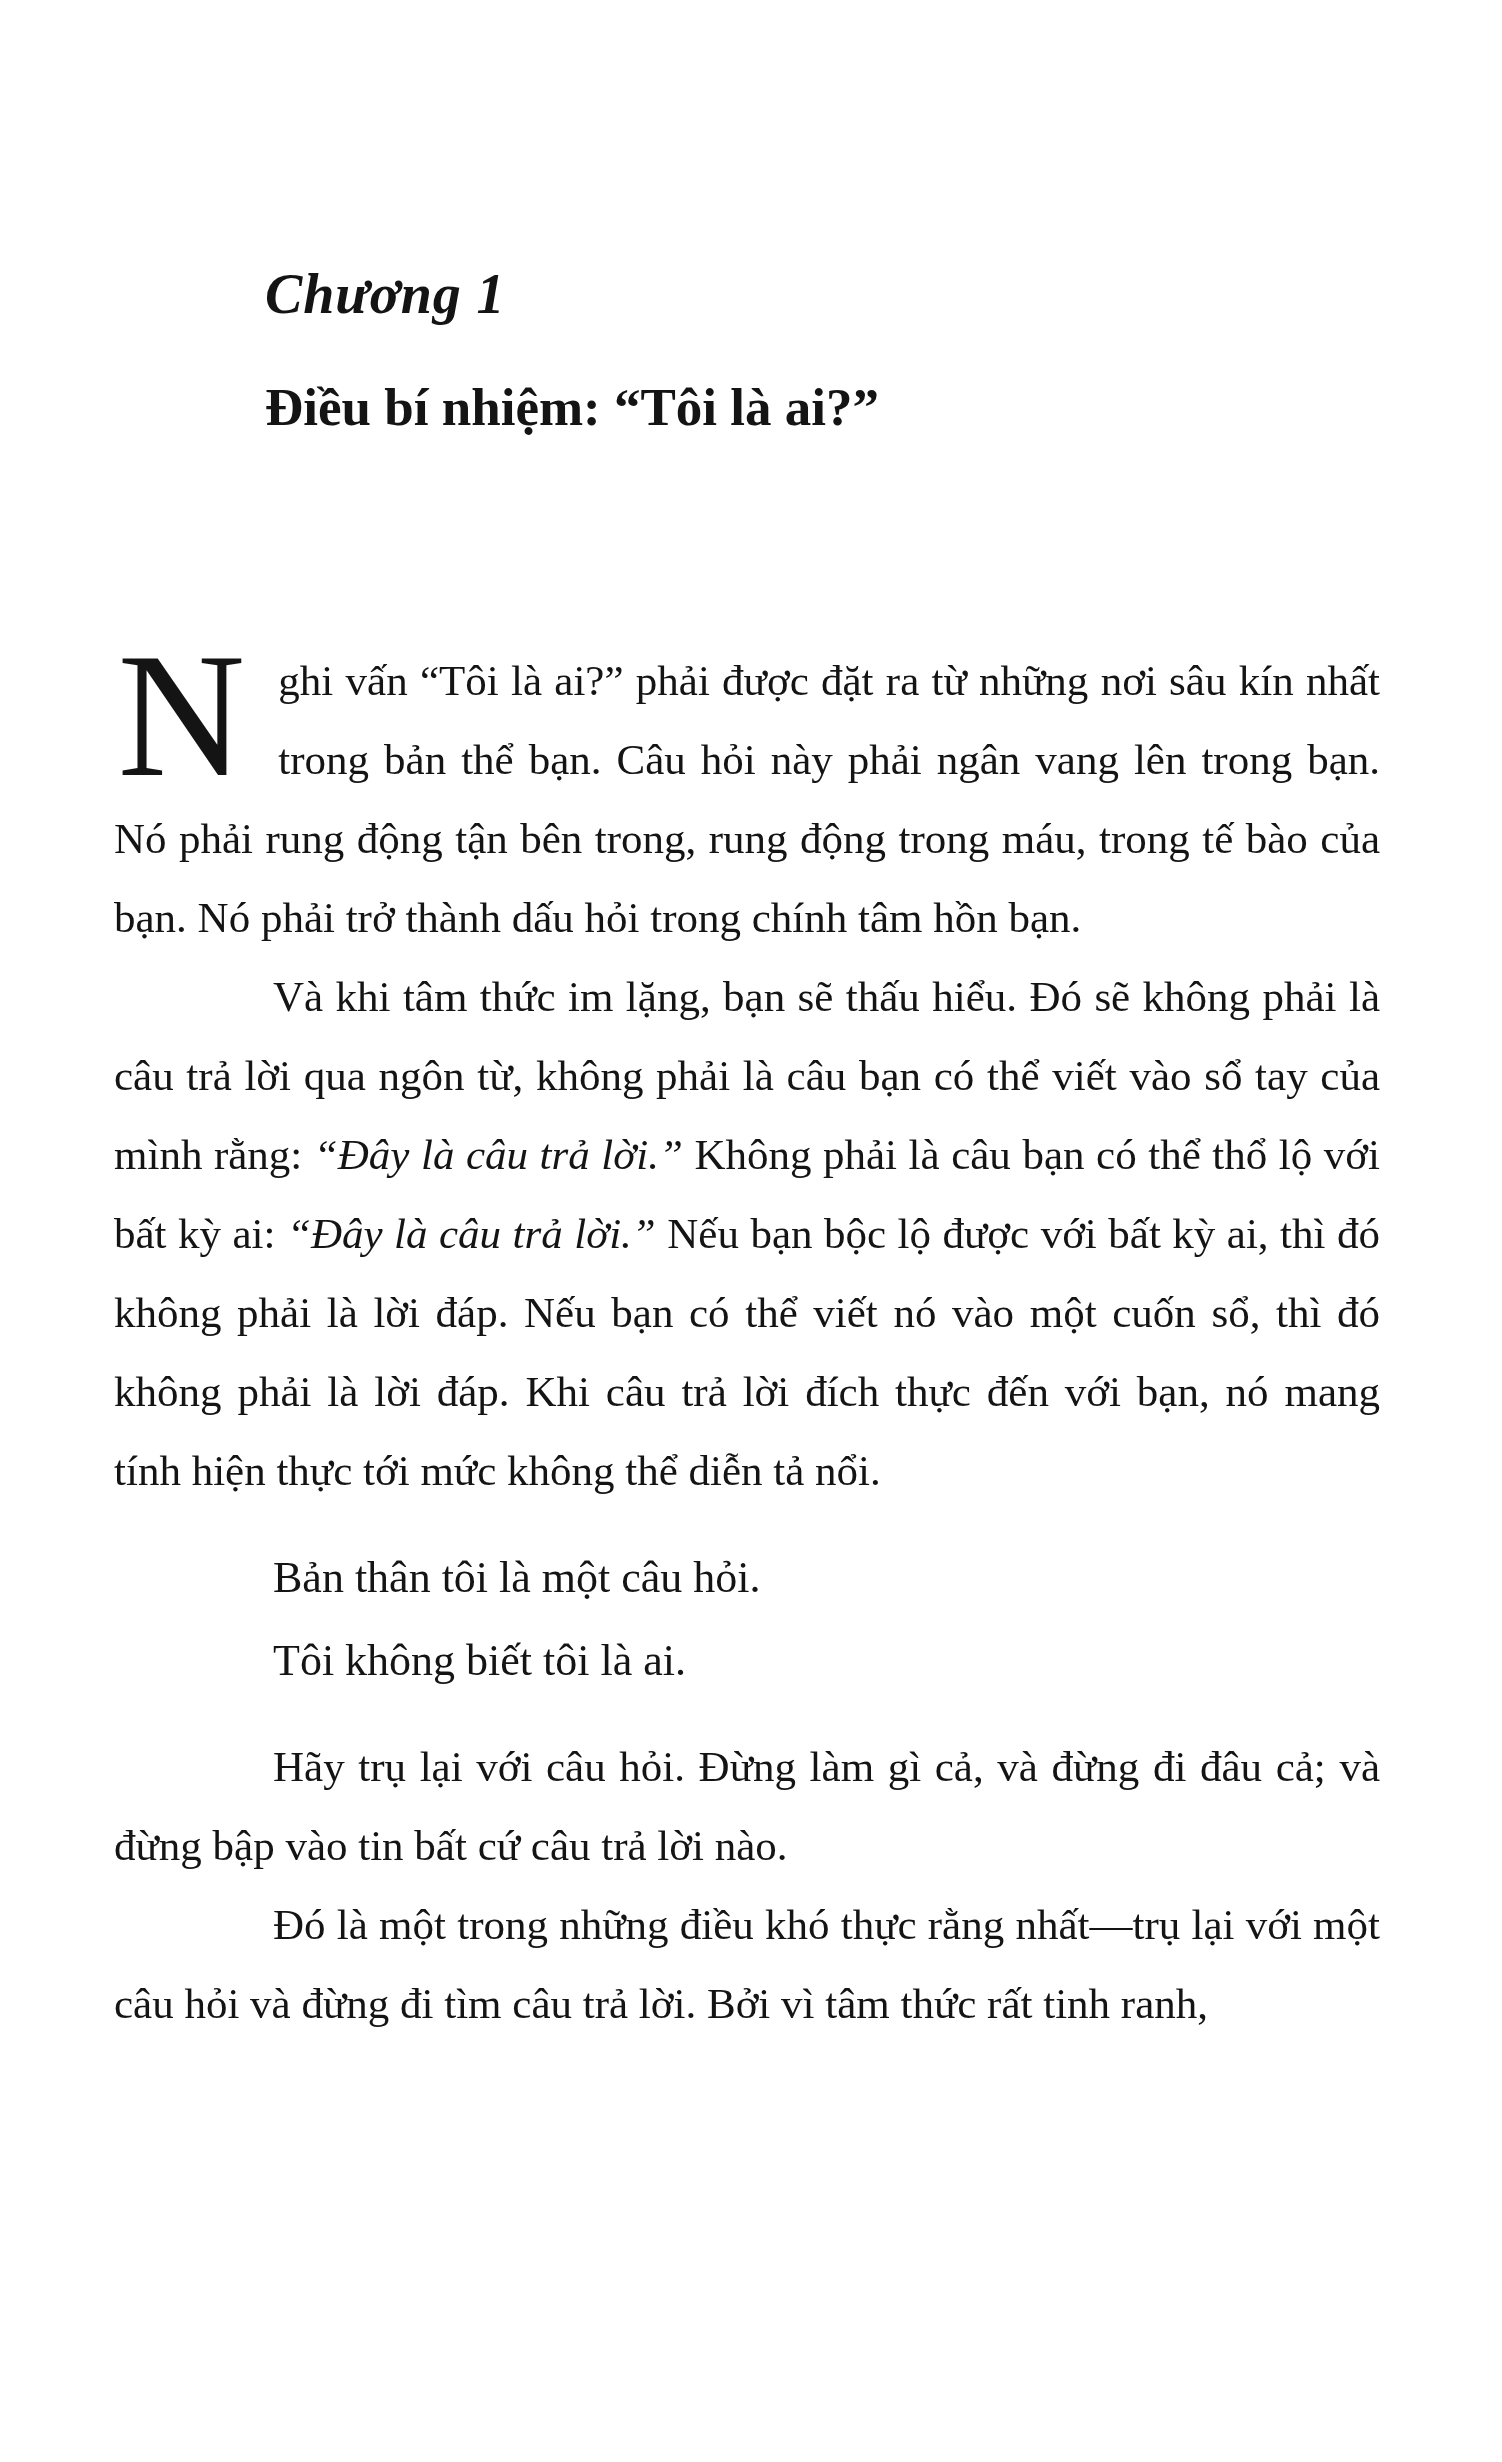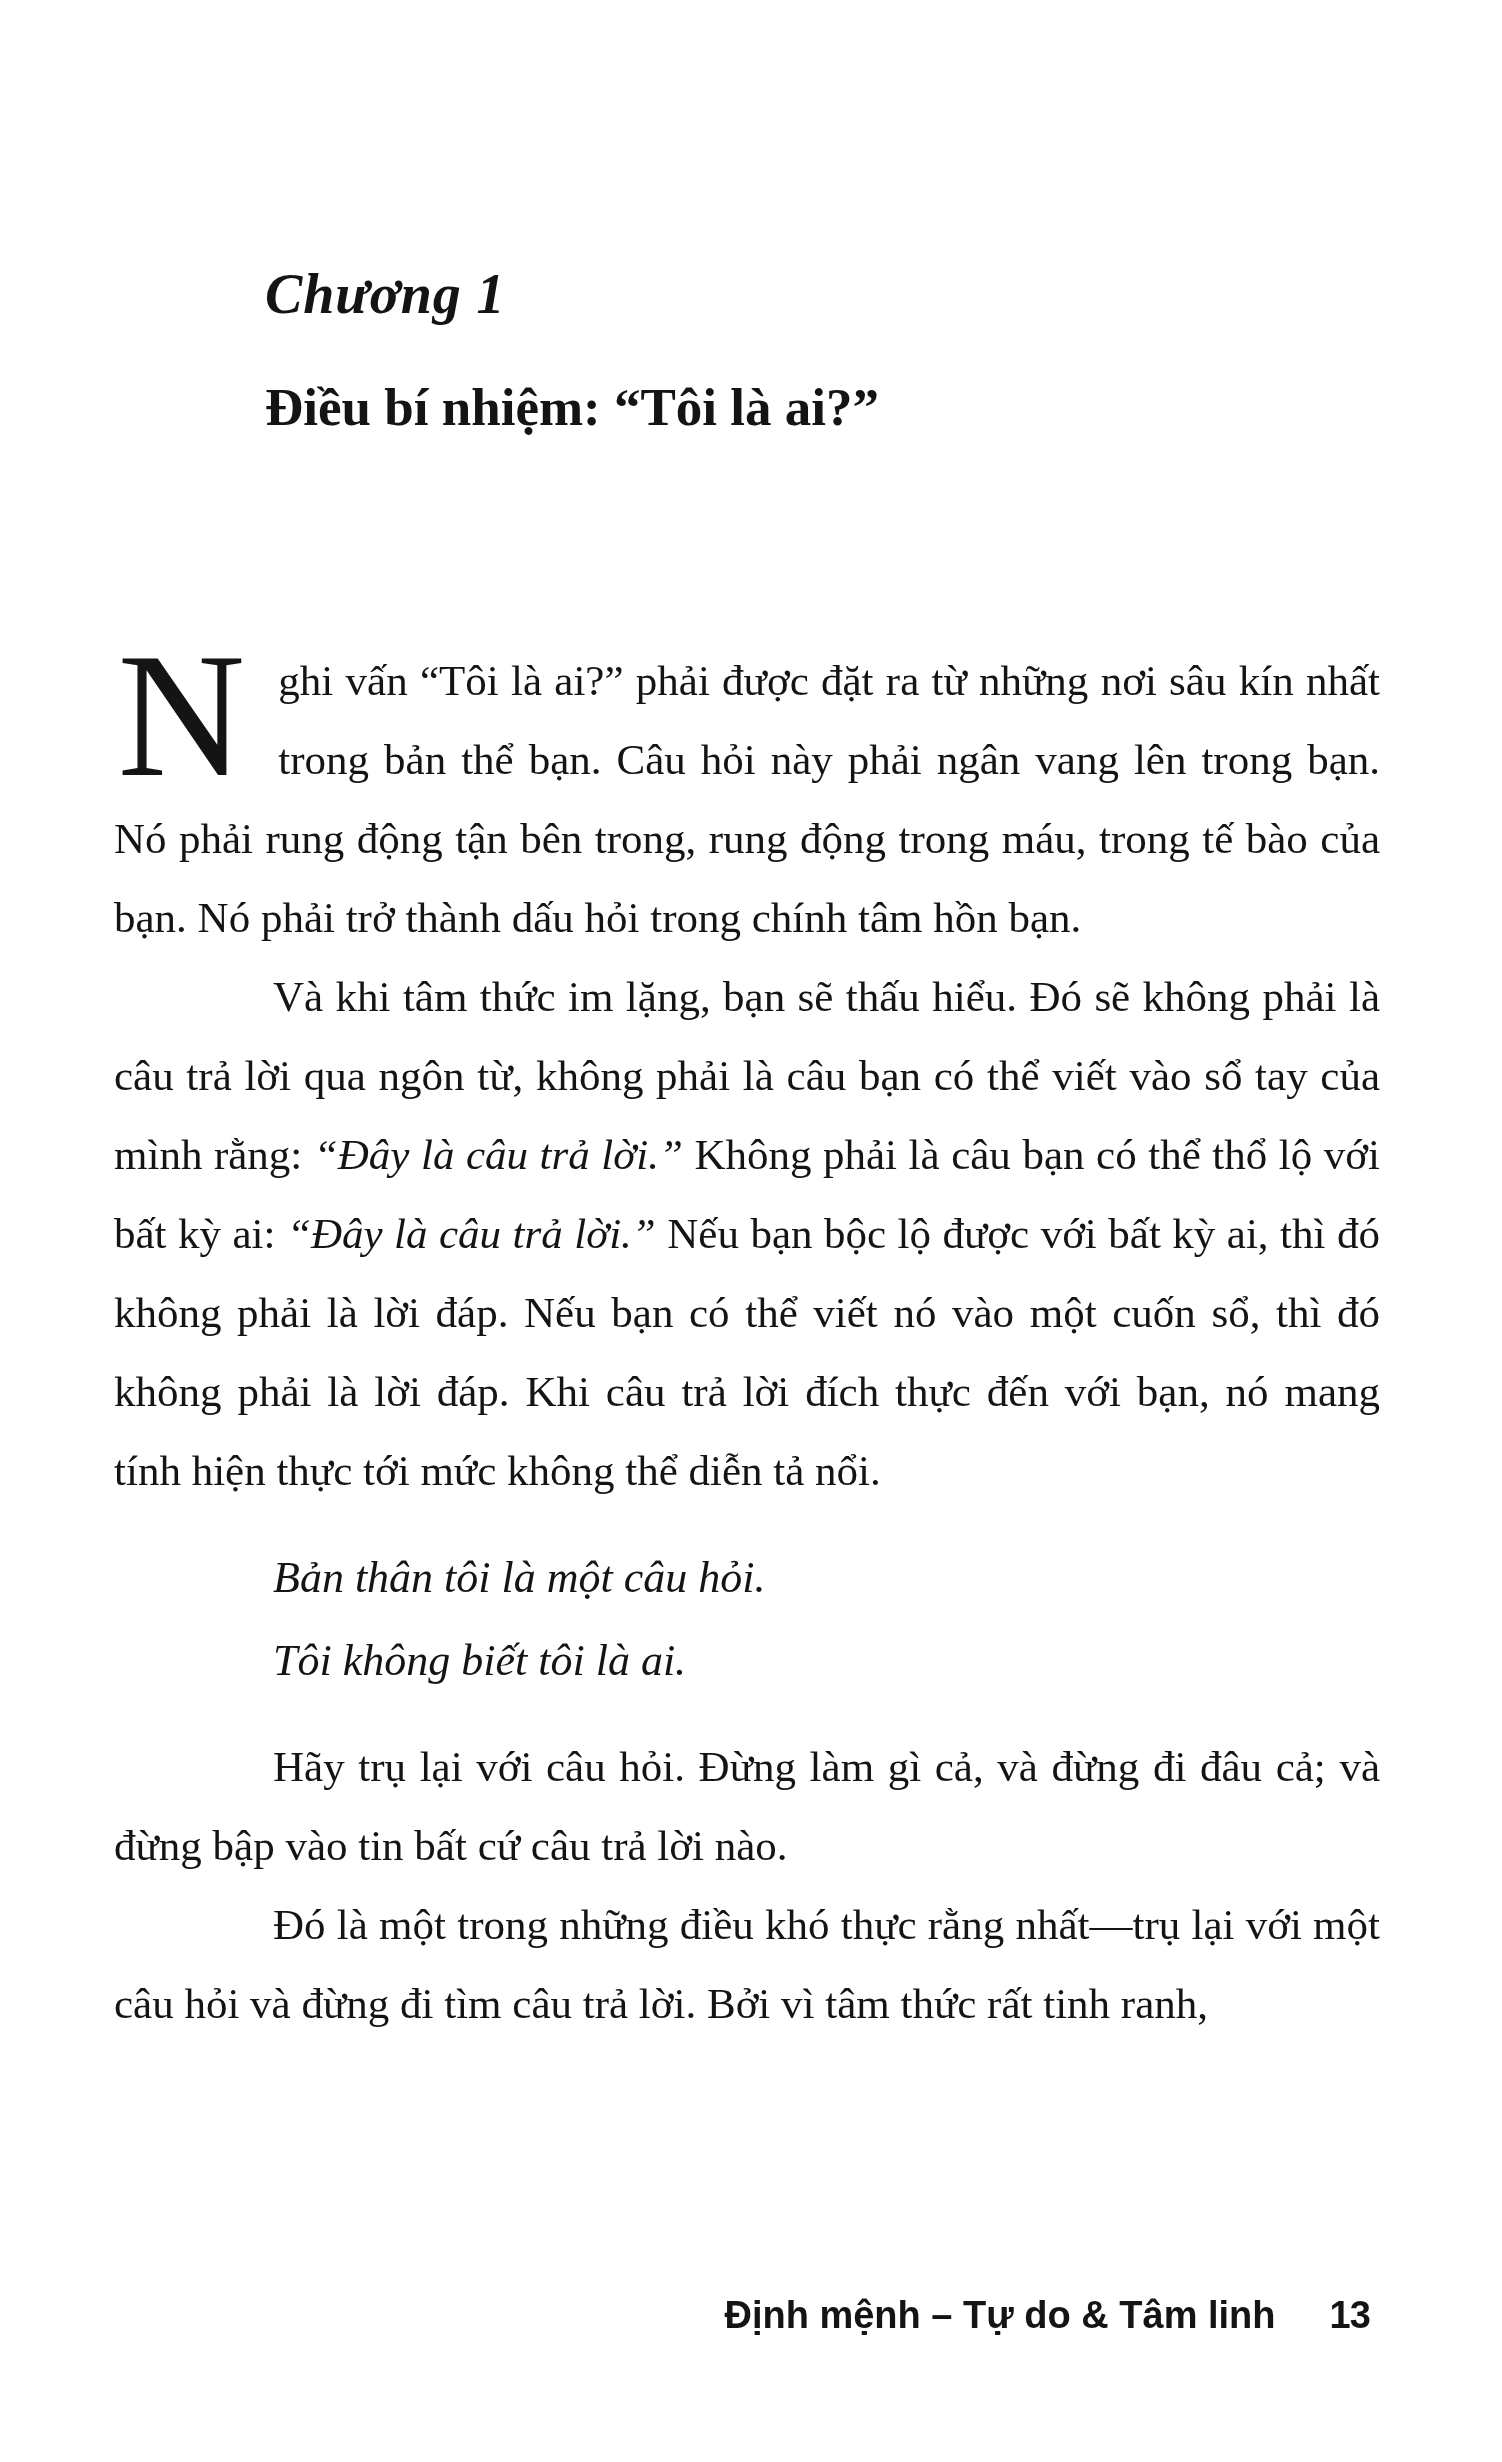--- a/index.html
+++ b/index.html
@@ -52,21 +52,20 @@
     text-indent: 159px;
   }
   .dropcap {
     float: left;
     font-size: 177px;
     line-height: 138px;
     margin: 5.3px 33px 0 3.5px;
   }
   .quote-block {
     margin: 26px 0 0 159px;
-    font-style: italic;
     font-size: 44px;
     line-height: 83px;
   }
   .quote-line {
     white-space: nowrap;
   }
   .footer {
     position: absolute;
     right: 133px;
     bottom: 128px;
@@ -103,19 +102,15 @@
       <div class="quote-line">Bản thân tôi là một câu hỏi.</div>
       <div class="quote-line">Tôi không biết tôi là ai.</div>
     </div>
 
     <p class="indent" style="margin-top:24.5px;"><span>Hãy trụ lại với câu hỏi. Đừng làm gì cả, và đừng đi đâu cả; và đừng bập vào tin bất cứ câu trả lời nào.</span></p>
 
     <p class="indent"><span>Đó là một trong những điều khó thực rằng nhất—trụ lại với một câu hỏi và đừng đi tìm câu trả lời. Bởi vì tâm thức rất tinh ranh,</span></p>
 
   </div>
 
-  <div class="footer">
-    <span>Định mệnh – Tự do &amp; Tâm linh</span>
-    <span class="page-number">13</span>
-  </div>
 
 </div>
 
 
 </body></html>

